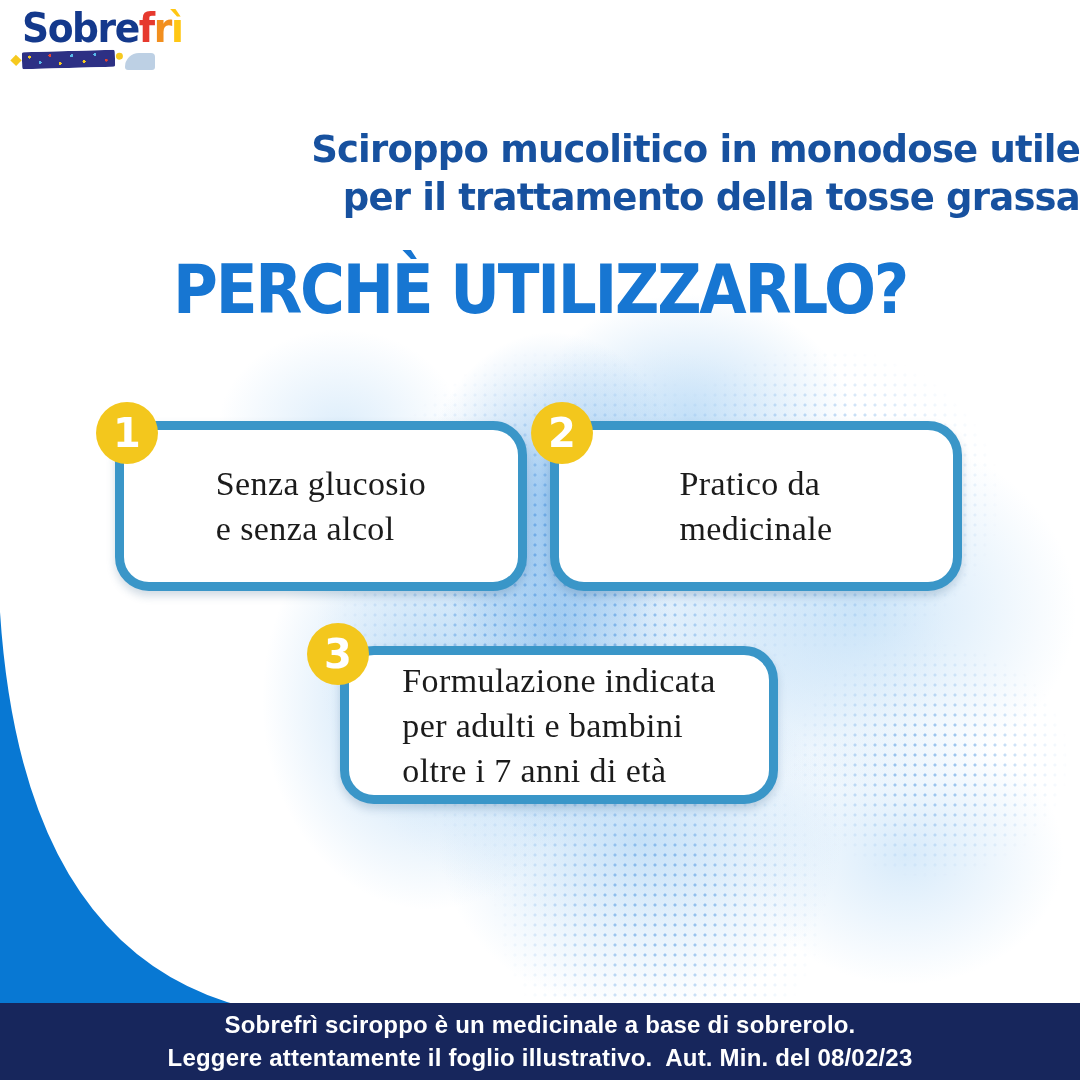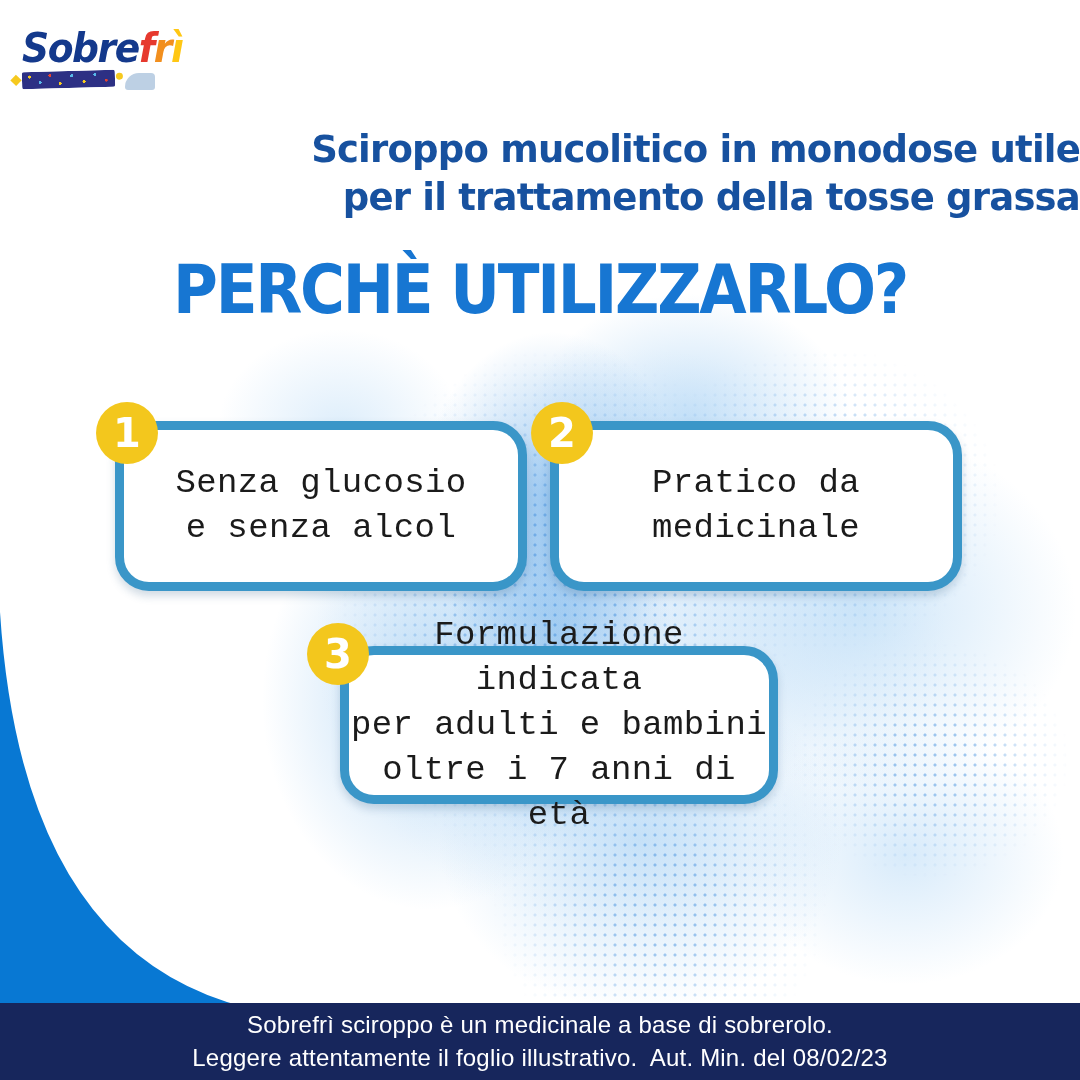--- a/index.html
+++ b/index.html
@@ -37,21 +37,21 @@
       radial-gradient(260px 220px at 820px 500px, #000 20%, transparent 70%),
       radial-gradient(240px 240px at 660px 900px, #000 20%, transparent 70%),
       radial-gradient(200px 170px at 930px 760px, #000 18%, transparent 70%);
   }
 
   
   .corner { position:absolute; left:0; top:0; width:1080px; height:1080px; pointer-events:none; }
   .corner path { fill:var(--corner-blue,#0878D3); }
 
   
-  .logo { position:absolute; left:22px; top:28px; width:160px; height:70px;font-style:italic; }
+  .logo { position:absolute; left:22px; top:8px; width:160px; height:70px; }
   .logo-word {
     font-family:"DejaVu Sans", sans-serif; font-weight:bold;
     font-size:40px; letter-spacing:-1.5px; line-height:1; transform:scaleX(.94); transform-origin:left top;
   }
   .lw-sobre { color:var(--logo-navy,#14398C); }
   .lw-f { color:var(--logo-f-red,#E6392E); }
   .lw-r { color:var(--logo-r-orange,#F28F1E); }
   .lw-i { color:var(--logo-i-yellow,#FFC714); }
   .logo-band {
     position:absolute; left:0; top:43px; width:93px; height:17px;
@@ -100,22 +100,22 @@
     position:absolute; background:#ffffff;
     border:9px solid var(--card-border,#3A96C8); border-radius:34px;
     box-shadow:0 5px 9px rgba(45,90,130,.22);
   }
   .card1 { left:115px; top:421px; width:394px; height:152px; }
   .card2 { left:550px; top:421px; width:394px; height:152px; }
   .card3 { left:340px; top:646px; width:420px; height:140px; }
   .card-text {
     margin:0; width:100%; height:100%;
     display:flex; align-items:center; justify-content:center;
-    text-align:center; white-space:pre-line;
-    font-family:Liberation Mono, monospace;
+    text-align:left; white-space:pre-line;
+    font-family:Liberation Serif, serif;
     font-size:34px; line-height:45px; letter-spacing:.4px;
     color:var(--card-text,#1B1B1B);
   }
   .badge {
     position:absolute; width:62px; height:62px; border-radius:50%;
     background:var(--badge-yellow,#F3C71D);
     display:flex; align-items:center; justify-content:center;
     font-family:"DejaVu Sans", sans-serif; font-weight:bold;
     font-size:40px; color:var(--badge-number,#FFFFFF);
   }
@@ -125,21 +125,21 @@
 
   
   .footer {
     position:absolute; left:0; right:0; top:1003px; height:77px;
     background:var(--footer-bg,#17265C);
     display:flex; flex-direction:column; align-items:center; justify-content:center;
     gap:3px;
     color:var(--footer-text,#FFFFFF);
     font-family:"Liberation Sans", sans-serif;
     font-size:24px; letter-spacing:.2px; line-height:30px;
-    white-space:pre-wrap; text-align:center;
+    white-space:pre-wrap; text-align:center;font-weight:bold;
   }
 </style>
 </head>
 <body>
 
 <div class="canvas">
 
   <div class="splash"></div>
   <div class="speckles"></div>
 

